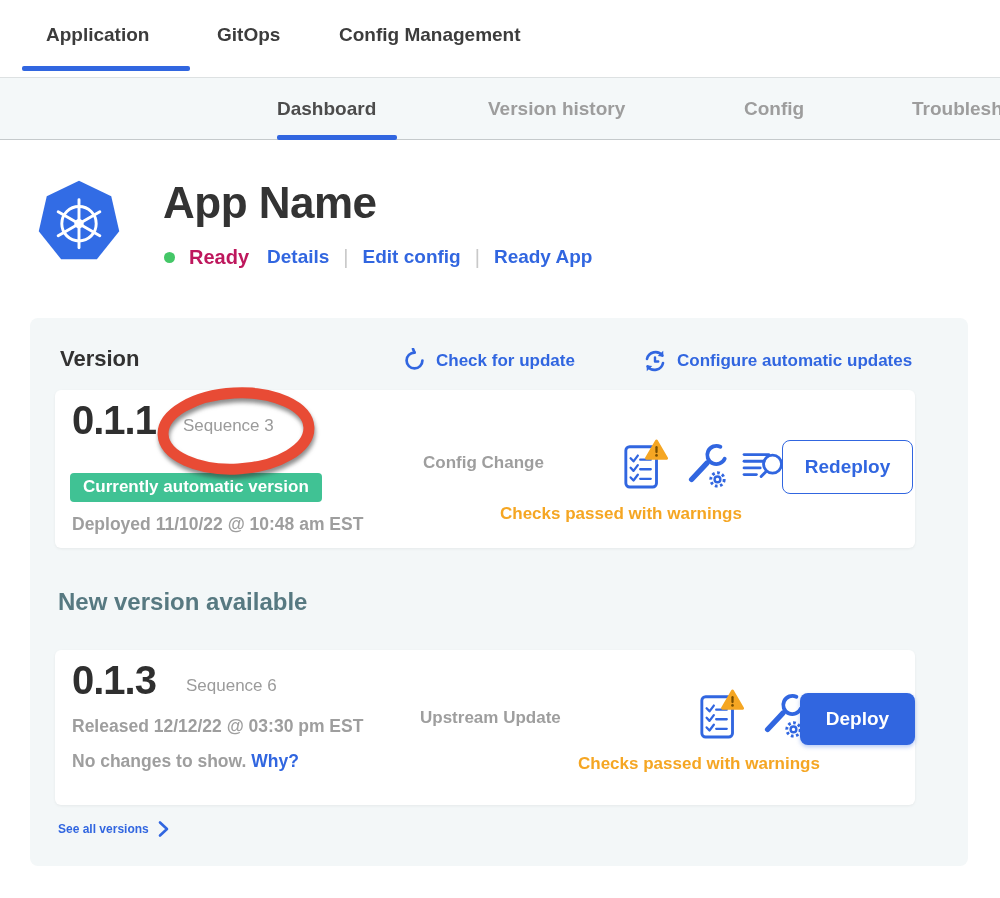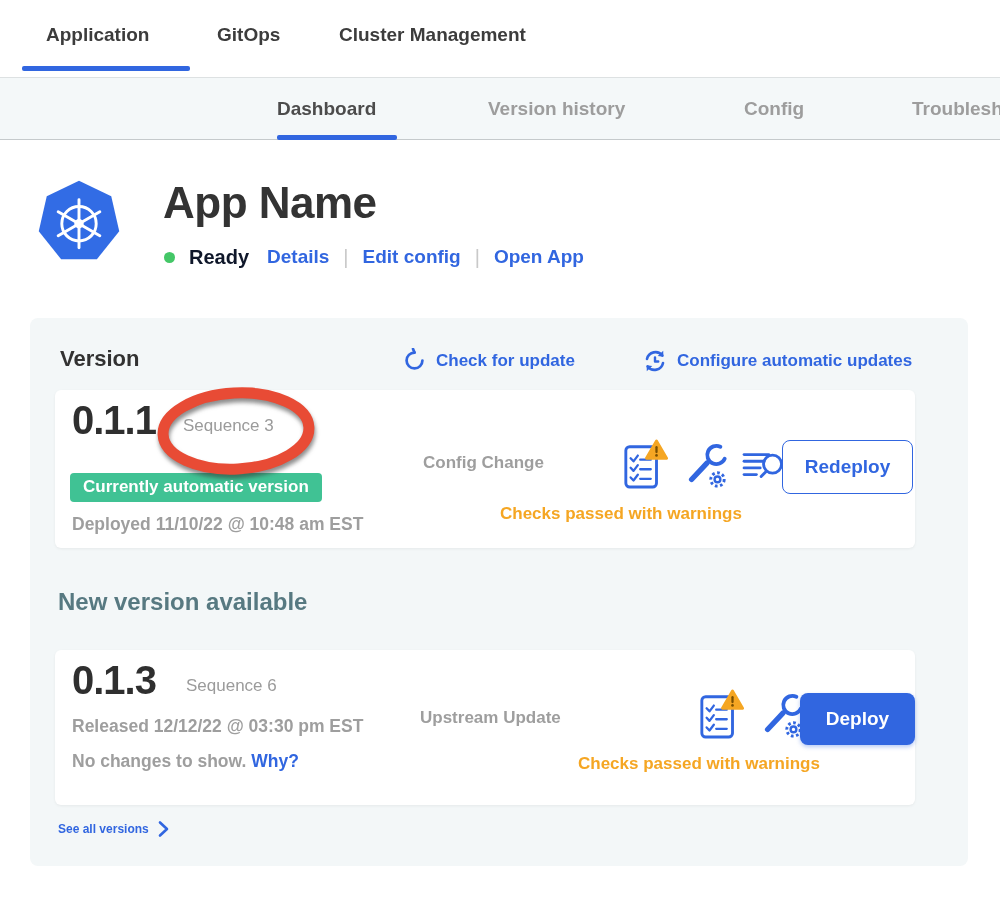--- a/index.html
+++ b/index.html
@@ -22,21 +22,21 @@
             border-top:1px solid #dde1e2; border-bottom:1px solid #c5cacc; }
   .subnav-tab { position:absolute; top:20px; font-size:19px; font-weight:bold; color:#9d9d9d; cursor:pointer; white-space:nowrap; }
   .subnav-tab.active { color:#4c4c4c; }
   .subnav-underline { position:absolute; left:277px; top:57px; width:120px; height:5px; background:#3166e0; border-radius:2px; }
 
   
   .logo { left:36px; top:179px; width:86px; height:86px; }
   .app-name { left:163px; top:178px; font-size:44px; font-weight:bold; color:#333333; letter-spacing:-0.5px; }
   .status-row { left:164px; top:243px; display:flex; align-items:center; gap:14px; height:28px; }
   .status-dot { width:11px; height:11px; border-radius:50%; background:#44c767; }
-  .status-text { font-size:20px; font-weight:bold; color:#0f172a; margin-right:4px; }
+  .status-text { font-size:20px; font-weight:bold; color:#be185d; margin-right:4px; }
   .hdr-link { font-size:19px; font-weight:bold; color:#3166e0; cursor:pointer; text-decoration:none; }
   .hdr-divider { color:#c9c9c9; font-size:20px; font-weight:400; }
 
   
   .panel { left:30px; top:318px; width:938px; height:548px; background:#f3f7f8; border-radius:8px; }
   .panel-title { left:30px; top:28px; font-size:22px; font-weight:bold; color:#323232; }
   .panel-action { position:absolute; top:30px; display:flex; align-items:center; gap:9px;
                   font-size:17px; font-weight:bold; color:#3166e0; cursor:pointer; }
   .panel-action svg { flex:none; }
 
@@ -65,21 +65,21 @@
              font-size:12px; font-weight:bold; color:#3166e0; cursor:pointer; }
 
   .annotation { left:150px; top:384px; width:172px; height:96px; pointer-events:none; }
 </style>
 </head>
 <body>
 
 <div class="abs topnav">
   <div class="topnav-tab" style="left:46px;">Application</div>
   <div class="topnav-tab" style="left:217px;">GitOps</div>
-  <div class="topnav-tab" style="left:339px;">Cluster Management</div>
+  <div class="topnav-tab" style="left:339px;">Config Management</div>
   <div class="topnav-underline"></div>
 </div>
 
 <div class="abs subnav">
   <div class="subnav-tab active" style="left:277px;">Dashboard</div>
   <div class="subnav-tab" style="left:488px;">Version history</div>
   <div class="subnav-tab" style="left:744px;">Config</div>
   <div class="subnav-tab" style="left:912px;">Troubleshoot</div>
   <div class="subnav-underline"></div>
 </div>
@@ -100,21 +100,21 @@
 
 <div class="abs app-name">App Name</div>
 
 <div class="abs status-row">
   <span class="status-dot"></span>
   <span class="status-text">Ready</span>
   <span class="hdr-link">Details</span>
   <span class="hdr-divider">|</span>
   <span class="hdr-link">Edit config</span>
   <span class="hdr-divider">|</span>
-  <span class="hdr-link">Open App</span>
+  <span class="hdr-link">Ready App</span>
 </div>
 
 <div class="abs panel">
 
   <div class="abs panel-title">Version</div>
 
   <div class="panel-action" style="left:372px;">
     <svg width="25" height="25" viewBox="0 0 24 24">
       <path d="M12 4.4 a 7.6 7.6 0 1 0 7.6 7.6" fill="none" stroke="#3166e0" stroke-width="2.6" stroke-linecap="round"></path>
       <path d="M12 4.4 L 10.6 0.9" fill="none" stroke="#3166e0" stroke-width="2.6" stroke-linecap="round"></path>

